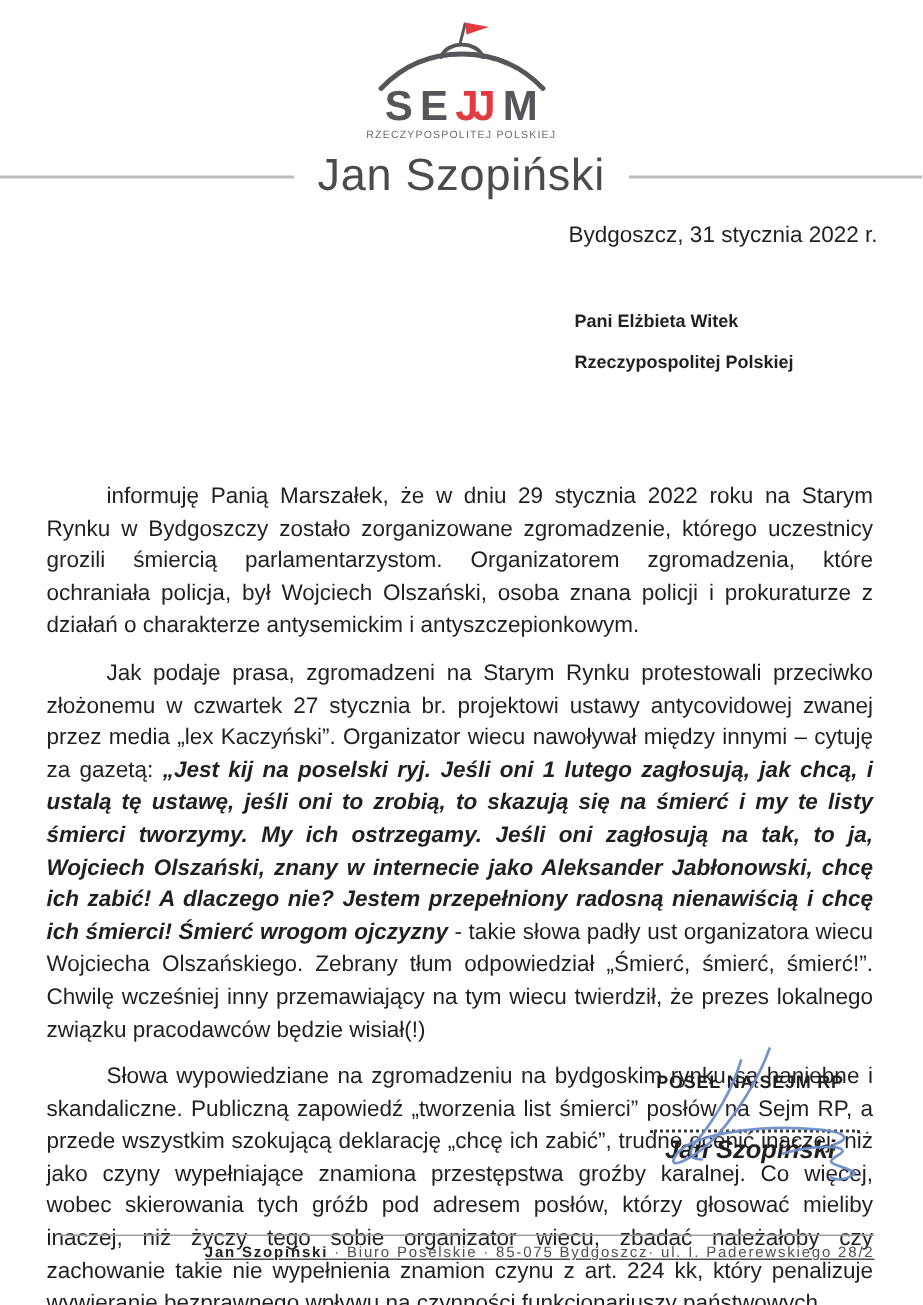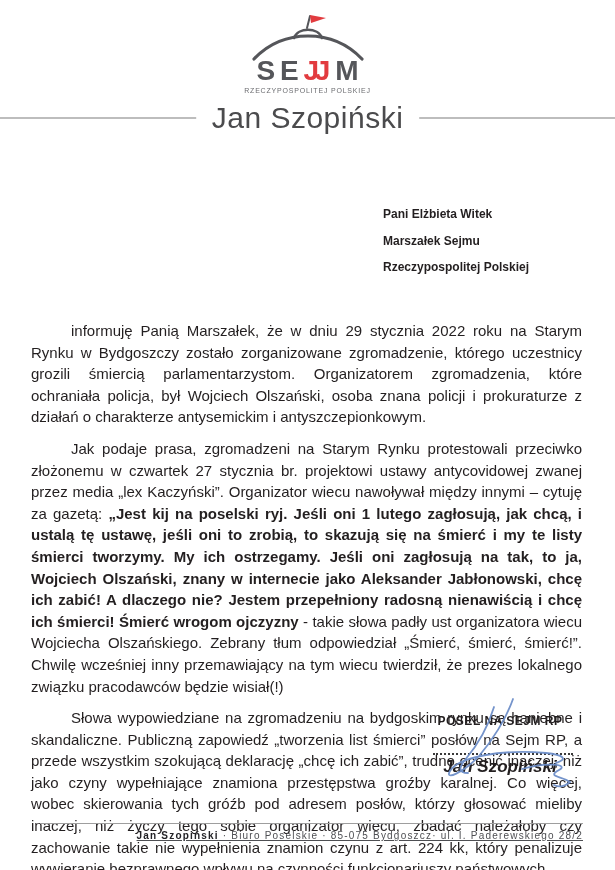--- a/index.html
+++ b/index.html
@@ -29,21 +29,21 @@
 
   
   .date-line { position:absolute; top:148px; right:30px; font-size:15px; }
   .recipient { position:absolute; top:201px; left:383px;
     font-size:12px; font-weight:700; line-height:26.5px; }
 
   
   .body-text { position:absolute; top:320px; left:31px; width:556px;
     font-size:15px; line-height:21.6px; text-align:justify; }
   .body-text p { margin:0 5px 10px 0; text-indent:40px; }
-  .quote { font-weight:700; }
+  .quote { font-weight:700; font-style:italic; }
 
   
   .sig-block { position:absolute; top:714px; left:410px; width:180px; }
   .sig-role { text-align:center; font-size:12px; font-weight:700;
     letter-spacing:0.5px; white-space:nowrap; }
   .sig-dots { margin:25px 0 0 23px; width:140px;
     border-top:2px dotted #3a3a3a; }
   .sig-name { margin-top:2px; text-align:center; font-size:17px;
     font-weight:700; font-style:italic; }
   .sig-ink { position:absolute; top:-17px; left:8px; pointer-events:none; }
@@ -74,24 +74,24 @@
       <span class="red j2">J</span>
       <span>M</span>
     </div>
     <div class="logo-subtitle">RZECZYPOSPOLITEJ POLSKIEJ</div>
   </div>
 
   <div class="header-band">
     <span class="header-name">Jan Szopiński</span>
   </div>
 
+  <div class="date-line">Bydgoszcz, 31 stycznia 2022 r.</div>
 
   <div class="recipient">
     <div>Pani Elżbieta Witek</div>
-    <div>Marszałek Sejmu</div>
     <div>Rzeczypospolitej Polskiej</div>
   </div>
 
   <div class="body-text">
     <p><span>informuję Panią Marszałek, że w dniu 29 stycznia 2022 roku na Starym Rynku w Bydgoszczy zostało zorganizowane zgromadzenie, którego uczestnicy grozili śmiercią parlamentarzystom. Organizatorem zgromadzenia, które ochraniała policja, był Wojciech Olszański, osoba znana policji i prokuraturze z działań o charakterze antysemickim i antyszczepionkowym.</span></p>
     <p><span>Jak podaje prasa, zgromadzeni na Starym Rynku protestowali przeciwko złożonemu w czwartek 27 stycznia br. projektowi ustawy antycovidowej zwanej przez media „lex Kaczyński”. Organizator wiecu nawoływał między innymi – cytuję za gazetą: </span><span class="quote">„Jest kij na poselski ryj. Jeśli oni 1 lutego zagłosują, jak chcą, i ustalą tę ustawę, jeśli oni to zrobią, to skazują się na śmierć i my te listy śmierci tworzymy. My ich ostrzegamy. Jeśli oni zagłosują na tak, to ja, Wojciech Olszański, znany w internecie jako Aleksander Jabłonowski, chcę ich zabić! A dlaczego nie? Jestem przepełniony radosną nienawiścią i chcę ich śmierci! Śmierć wrogom ojczyzny</span><span> - takie słowa padły ust organizatora wiecu Wojciecha Olszańskiego. Zebrany tłum odpowiedział „Śmierć, śmierć, śmierć!”. Chwilę wcześniej inny przemawiający na tym wiecu twierdził, że prezes lokalnego związku pracodawców będzie wisiał(!)</span></p>
     <p><span>Słowa wypowiedziane na zgromadzeniu na bydgoskim rynku są haniebne i skandaliczne. Publiczną zapowiedź „tworzenia list śmierci” posłów na Sejm RP, a przede wszystkim szokującą deklarację „chcę ich zabić”, trudno ocenić inaczej, niż jako czyny wypełniające znamiona przestępstwa groźby karalnej. Co więcej, wobec skierowania tych gróźb pod adresem posłów, którzy głosować mieliby inaczej, niż życzy tego sobie organizator wiecu, zbadać należałoby czy zachowanie takie nie wypełnienia znamion czynu z art. 224 kk, który penalizuje wywieranie bezprawnego wpływu na czynności funkcjonariuszy państwowych.</span></p>
   </div>
 
   <div class="sig-block">

